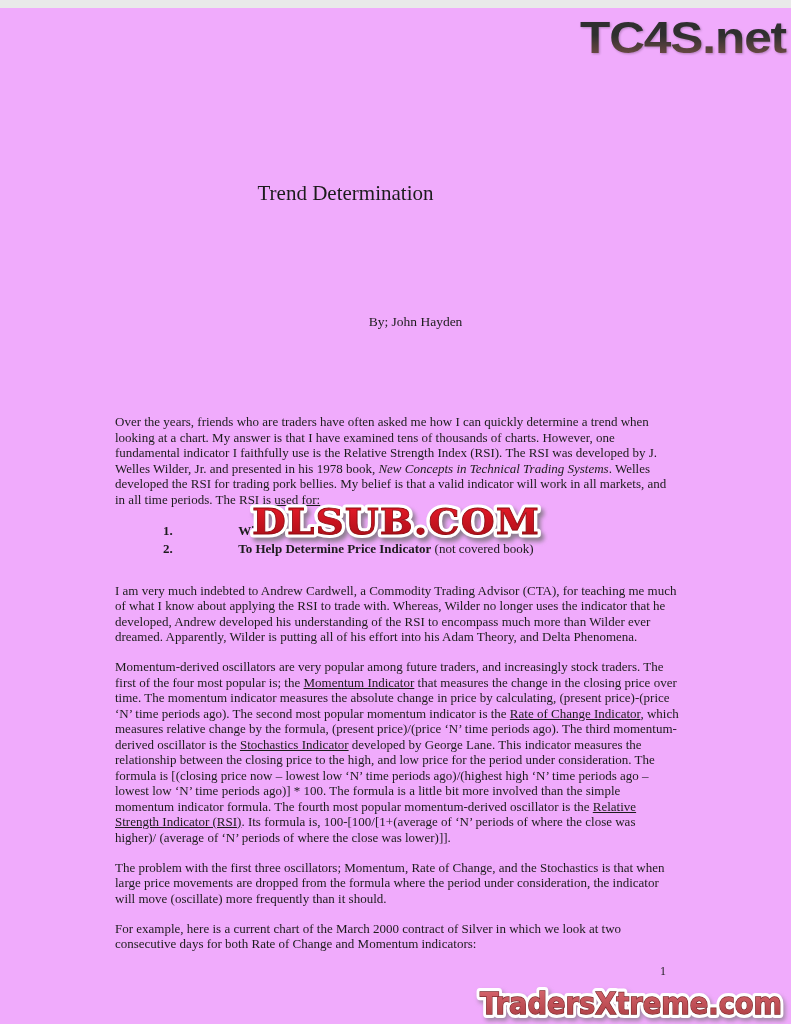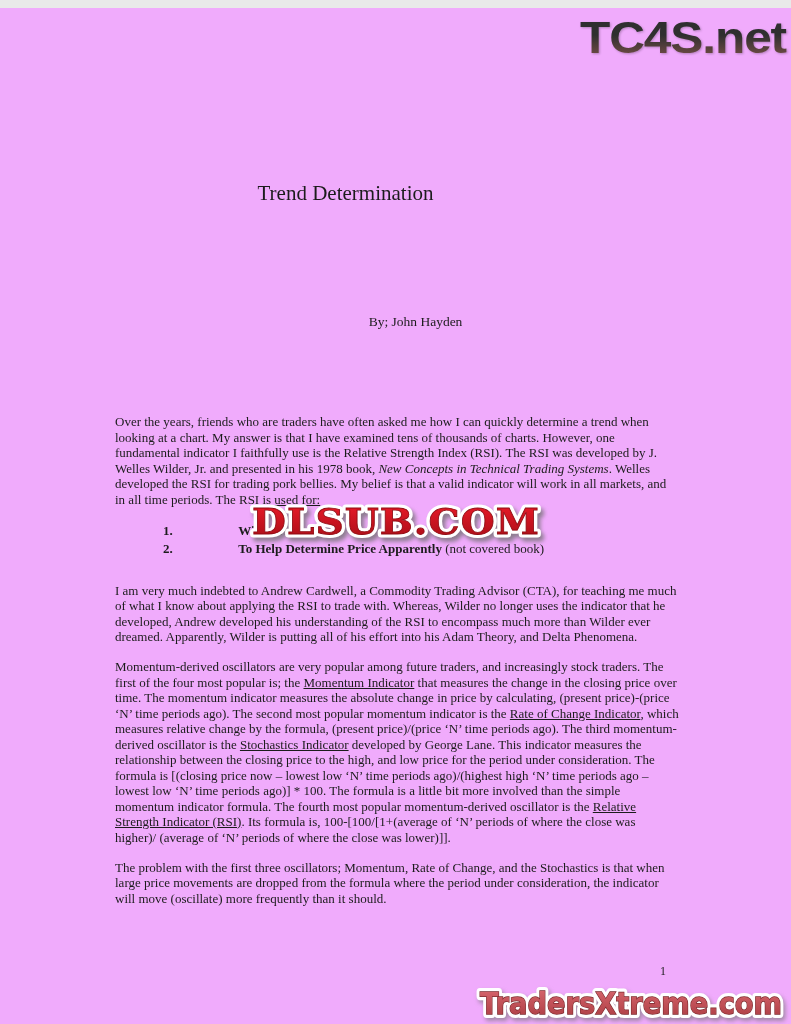--- a/index.html
+++ b/index.html
@@ -65,27 +65,28 @@
   <div class="content">
     <p><span class="seg-normal">Over the years, friends who are traders have often asked me how I can quickly determine a trend when looking at a chart. My answer is that I have examined tens of thousands of charts. However, one fundamental indicator I faithfully use is the Relative Strength Index (RSI). The RSI was developed by J. Welles Wilder, Jr. and presented in his 1978 book, </span><span class="seg-italic">New Concepts in Technical Trading Systems</span><span class="seg-normal">. Welles developed the RSI for trading pork bellies. My belief is that a valid indicator will work in all markets, and in all time periods.  The RSI </span><span class="seg-underline">is used for:</span></p>
 
     <div class="uses-list">
       <div class="list-row">
         <span class="list-num">1.</span>
         <span class="list-text"><span class="seg-bold">Wilder A</span></span>
       </div>
       <div class="list-row">
         <span class="list-num">2.</span>
-        <span class="list-text"><span class="seg-bold">To Help Determine Price Apparently</span><span class="seg-normal"> (not covered book)</span></span>
+        <span class="list-text"><span class="seg-bold">To Help Determine Price Indicator</span><span class="seg-normal"> (not covered book)</span></span>
       </div>
     </div>
 
     <p><span class="seg-normal">I am very much indebted to Andrew Cardwell, a Commodity Trading Advisor (CTA), for teaching me much of what I know about applying the RSI to trade with. Whereas, Wilder no longer uses the indicator that he developed, Andrew developed his understanding of the RSI to encompass much more than Wilder ever dreamed. Apparently, Wilder is putting all of his effort into his Adam Theory, and Delta Phenomena.</span></p>
     <p><span class="seg-normal">Momentum-derived oscillators are very popular among future traders, and increasingly stock traders. The first of the four most popular is; the </span><span class="seg-underline">Momentum Indicator</span><span class="seg-normal"> that measures the change in the closing price over time. The momentum indicator measures the absolute change in price by calculating,  (present price)-(price ‘N’ time periods ago). The second most popular momentum indicator is the </span><span class="seg-underline">Rate of Change Indicator</span><span class="seg-normal">, which measures relative change by the formula, (present price)/(price ‘N’ time periods ago). The third momentum-derived oscillator is the </span><span class="seg-underline">Stochastics Indicator</span><span class="seg-normal"> developed by George Lane. This indicator measures the relationship between the closing price to the high, and low price for the period under consideration. The formula is [(closing price now – lowest low ‘N’ time periods ago)/(highest high ‘N’ time periods ago – lowest low ‘N’ time periods ago)] * 100. The formula is a little bit more involved than the simple momentum indicator formula. The fourth most popular momentum-derived oscillator is the </span><span class="seg-underline">Relative Strength Indicator (RSI)</span><span class="seg-normal">. Its formula is, 100-[100/[1+(average of ‘N’ periods of where the close was higher)/ (average of ‘N’ periods of where the close was lower)]].</span></p>
     <p><span class="seg-normal">The problem with the first three oscillators; Momentum, Rate of Change, and the Stochastics is that when large price movements are dropped from the formula where the period under consideration, the indicator will move (oscillate) more frequently than it should.</span></p>
+    <p><span class="seg-normal">For example, here is a current chart of the March 2000 contract of Silver in which we look at two consecutive days for both Rate of Change and Momentum indicators:</span></p>
   </div>
 
   <svg class="watermark" viewBox="0 0 296 44">
     <defs>
       <linearGradient id="gradDlsub" x1="0" y1="0" x2="0" y2="1">
         <stop offset="0.1" stop-color="#e81a28"></stop>
         <stop offset="1" stop-color="#a50d16"></stop>
       </linearGradient>
     </defs>
     <text class="back" x="4" y="34" textLength="288" lengthAdjust="spacingAndGlyphs" fill="#ffffff">DLSUB.COM</text>

